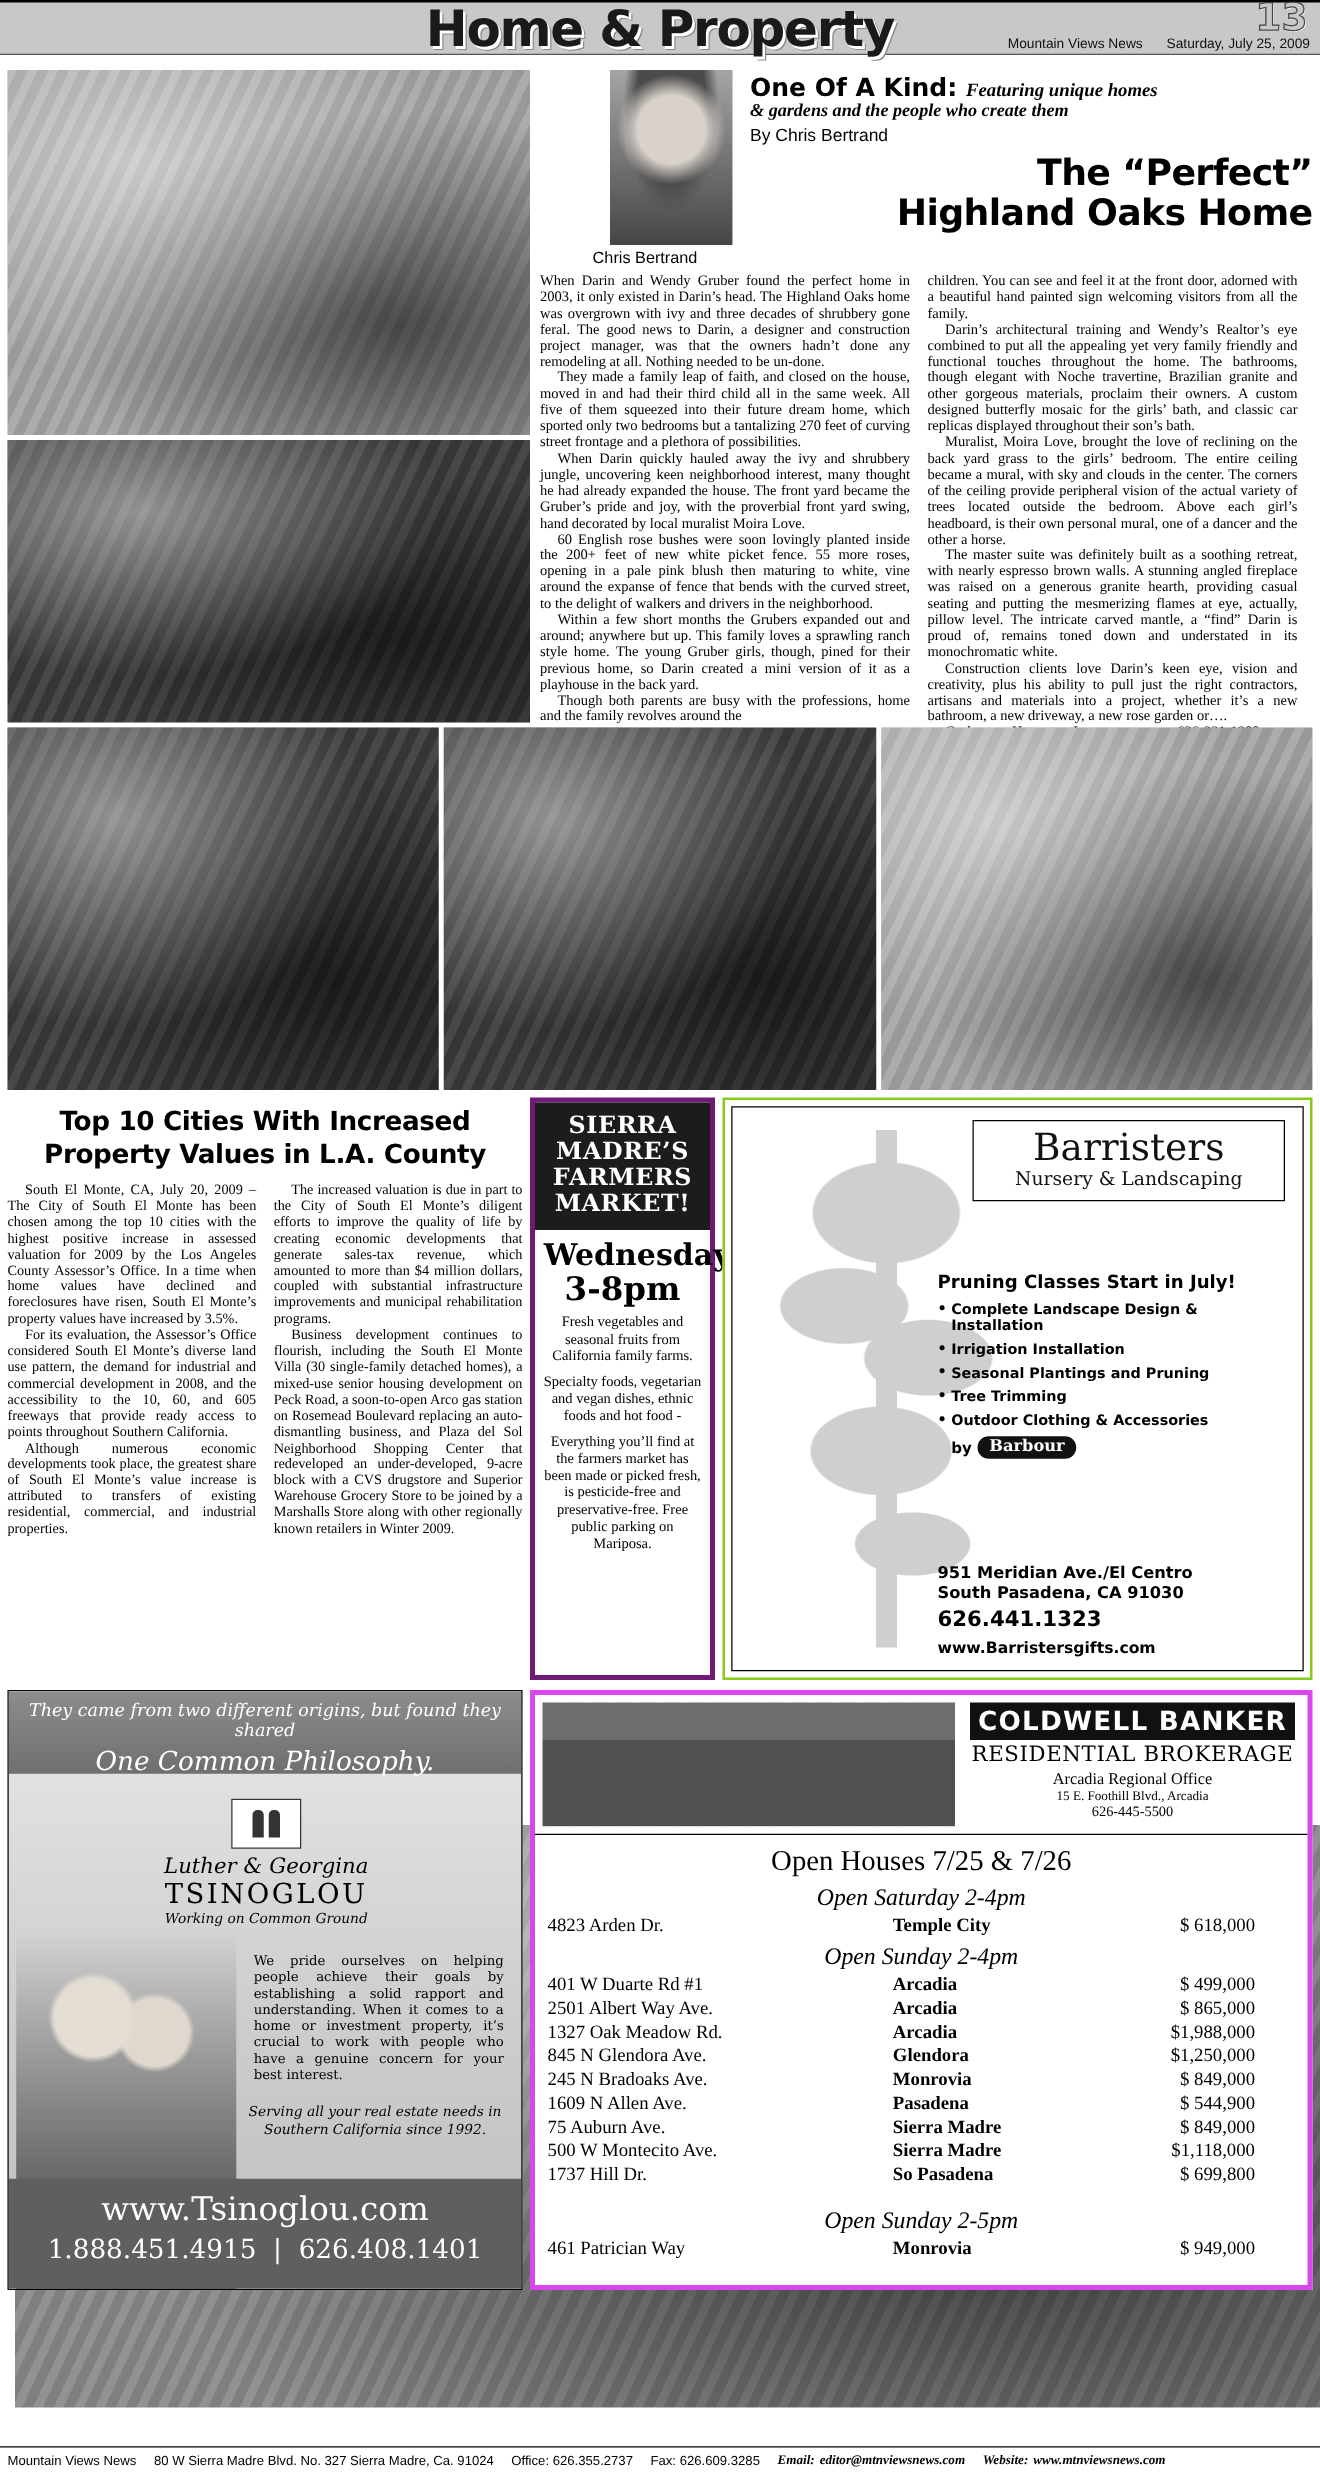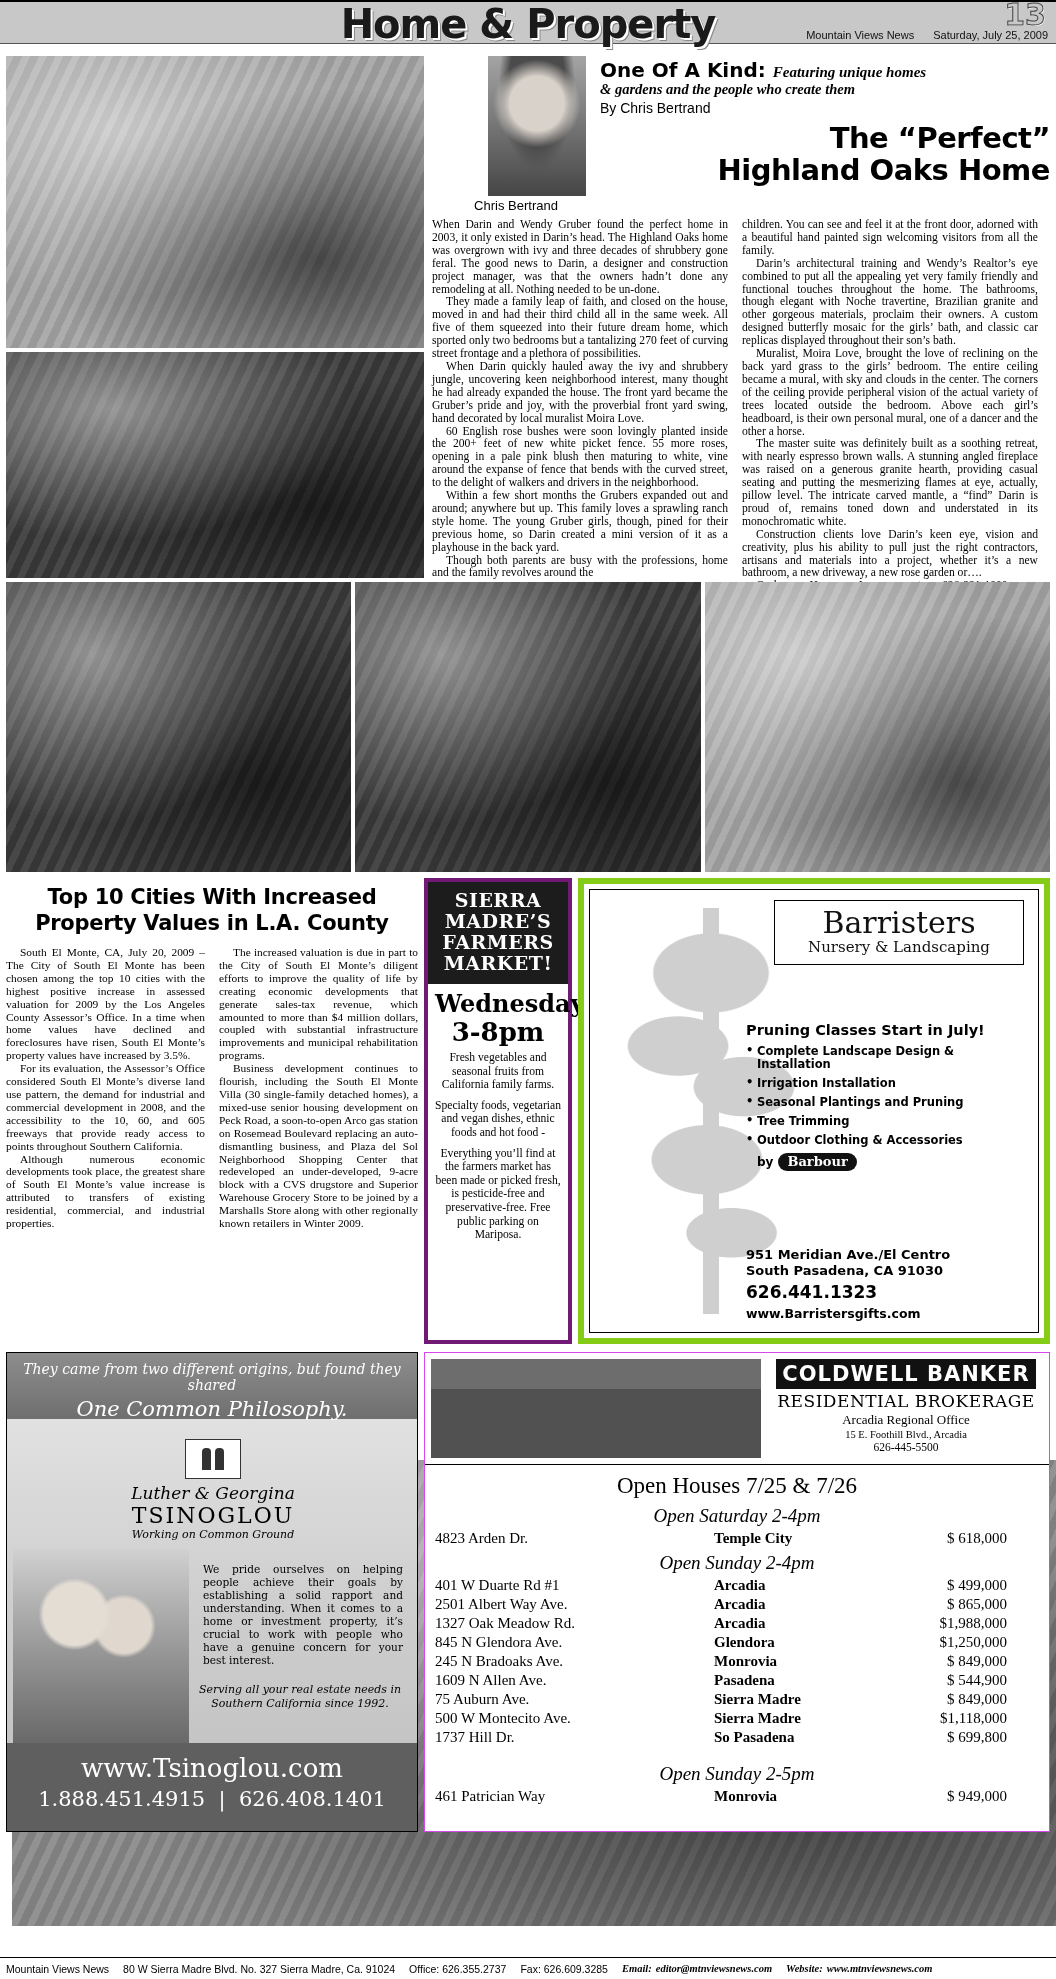--- a/index.html
+++ b/index.html
@@ -192,21 +192,21 @@
   }
   .fm-txt {
     font-family: "Liberation Serif", serif;
     font-size: 11.6px; line-height: 13.6px;
     margin-bottom: 7px;
   }
 
   
   .bar-ad {
     width: 472px;
-    border: 6px solid #84cc16;
+    border: 2px solid #84cc16;
     position: relative;
     background: #fff;
     overflow: hidden;
   }
   .bar-inner { position:absolute; inset:5px; border:1px solid #000; overflow:hidden; background:#fff;}
   .tree-bg {
     position:absolute; left:4%; top:4%; width:46%; height:92%;
     background:
       radial-gradient(ellipse 46% 16% at 50% 16%, #cfcfcf 0 60%, rgba(207,207,207,0) 62%),
       radial-gradient(ellipse 40% 12% at 34% 34%, #cfcfcf 0 60%, rgba(207,207,207,0) 62%),
@@ -306,21 +306,21 @@
   }
   .dickson .sq { width:12px;height:12px;background:#222; }
   .dickson .sub { font-size:6px; letter-spacing:2px; font-weight:normal; display:block;}
   .tsino-foot {
     position:absolute; left:0; right:0; bottom:0; height:88px;
     background:#5f5f5f; color:#fff; text-align:center;
   }
   .tsino-foot .f1 { font-family:"DejaVu Serif", serif; font-size:26px; padding-top:10px;}
   .tsino-foot .f2 { font-family:"DejaVu Serif", serif; font-size:21px; padding-top:4px;}
 
-  .cb { width: 626px; border:1px solid #d946ef; position:relative; background:#fff; }
+  .cb { width: 626px; border:4px solid #d946ef; position:relative; background:#fff; }
   .cb-top { display:flex; height:112px; border-bottom:1px solid #000; padding:6px;}
   .cb-photo { width: 330px; background:#868686; position:relative; overflow:hidden;}
   .cb-photo::after{
     content:""; position:absolute; inset:0;
     background:
       linear-gradient(180deg, #cfcfcf 0 30%, #9a9a9a 30% 100%),
       repeating-linear-gradient(90deg, rgba(0,0,0,.18) 0 10px, rgba(255,255,255,.2) 10px 20px);
     mix-blend-mode: multiply;
   }
   .cb-right { flex:1; text-align:center; padding-left:8px;}

